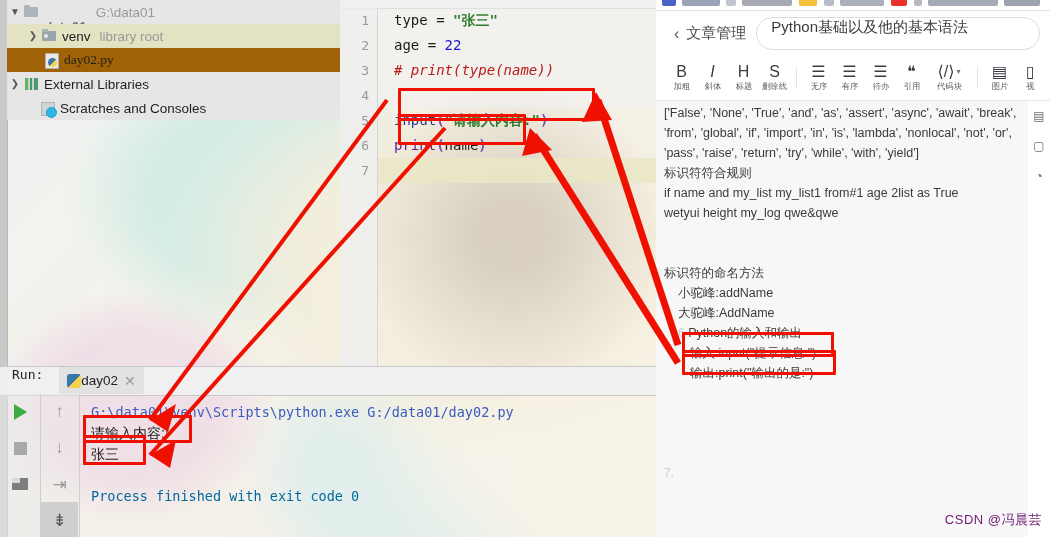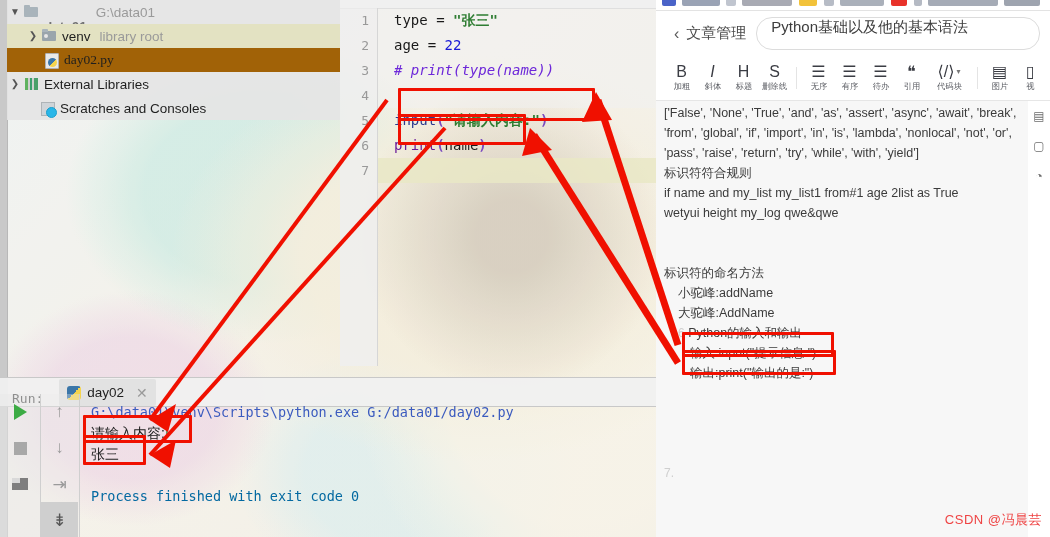--- a/index.html
+++ b/index.html
@@ -56,31 +56,31 @@
   .gutter{position:absolute;left:0;top:8px;width:37px;bottom:0;background:rgba(238,238,238,.85);border-right:1px solid #d6d6d6;}
   .lnum{height:25px;line-height:25px;text-align:right;padding-right:8px;color:#999;
         font-family:"DejaVu Sans Mono","Liberation Mono",monospace;font-size:13px;}
   .code{position:absolute;left:38px;top:8px;right:0;bottom:0;
         font-family:"DejaVu Sans Mono","Liberation Mono",monospace;font-size:14px;}
   .cline{height:25px;line-height:25px;white-space:nowrap;padding-left:16px;color:#1b1b1b;}
   .cline.dim{background:rgba(240,240,240,.55);}
   .cline.hlrow{background:rgba(233,232,198,.85);}
   .k-str{color:#2e7d32;font-weight:700;}
   .k-num{color:#1718d6;}
-  .k-com{color:#6d28d9;font-style:italic;}
+  .k-com{color:#b91c1c;font-style:italic;}
   .k-fn{color:#1a1a1a;}
   .k-par{color:#7b4bbf;font-weight:700;}
   .k-id{color:#6a1b9a;}
   .k-blue{color:#2b3a8f;}
 
   
   .runpanel{position:absolute;left:0;top:366px;width:656px;height:171px;}
-  .runhead{position:absolute;left:0;top:0;width:656px;height:28px;background:rgba(240,240,240,.95);border-top:1px solid #c8c8c8;border-bottom:1px solid #c8c8c8;display:flex;align-items:flex-end;margin-top:11px;}
+  .runhead{position:absolute;left:0;top:0;width:656px;height:28px;background:rgba(240,240,240,.95);border-top:1px solid #c8c8c8;border-bottom:1px solid #c8c8c8;display:flex;align-items:flex-start;}
   .runlbl{font-size:13px;color:#1f1f1f;margin-left:12px;font-family:"DejaVu Sans Mono","Liberation Mono",monospace;}
-  .runtab{margin-left:16px;height:27px;display:flex;align-items:center;padding:0 8px;background:#e2e2e2;border-radius:2px;gap:6px;}
+  .runtab{margin-left:16px;height:27px;display:flex;align-items:center;padding:0 8px;background:#e2e2e2;border-radius:2px;}
   .runtab .pyi{width:14px;height:14px;background:linear-gradient(135deg,#3b76a8 0 50%,#f5d44d 50% 100%);border-radius:3px;}
   .runtab .tl{font-size:13.5px;color:#1f1f1f;}
   .runtab .xx{color:#9a9a9a;font-size:14px;margin-left:6px;}
   .runtools{position:absolute;left:0;top:28px;width:40px;bottom:0;background:rgba(234,234,234,.55);}
   .runtools2{position:absolute;left:40px;top:28px;width:38px;bottom:0;background:rgba(234,234,234,.35);border-left:1px solid #cfcfcf;border-right:1px solid #cfcfcf;}
   .rbtn{width:40px;height:36px;display:flex;align-items:center;justify-content:center;}
   .rbtn2{width:37px;height:36px;display:flex;align-items:center;justify-content:center;color:#9a9a9a;font-size:17px;}
   .rbtn2.act{background:#cfcfcf;color:#555;}
   .playtri{width:0;height:0;border-left:13px solid #3cab44;border-top:8px solid transparent;border-bottom:8px solid transparent;}
   .stopsq{width:13px;height:13px;background:#a8a8a8;}
@@ -114,21 +114,21 @@
   .docarea{position:absolute;left:0;top:101px;width:372px;bottom:0;background:#f7f7f7;border-right:1px solid #e0e0e0;overflow:hidden;}
   .docpad{position:absolute;left:8px;top:2px;right:4px;bottom:0;}
   .dline{font-size:12.5px;line-height:20px;color:#3b3b3b;white-space:nowrap;}
   .dline.cn{font-size:12.5px;color:#3b3b3b;}
   .dindent1{padding-left:14px;}
   .dindent2{padding-left:26px;}
   .dnum{color:#cfcfcf;font-size:12px;}
   .rsidebar{position:absolute;left:372px;top:101px;width:22px;bottom:0;background:#fff;}
   .rsicon{width:22px;height:30px;display:flex;align-items:center;justify-content:center;color:#6d6d6d;font-size:12px;}
 
-  .watermark{position:absolute;right:8px;bottom:8px;font-size:13px;color:#ef4444;letter-spacing:.5px;}
+  .watermark{position:absolute;right:8px;bottom:8px;font-size:13px;color:#701a75;letter-spacing:.5px;}
 
   
   .anno{position:absolute;inset:0;pointer-events:none;}
   .rbox{position:absolute;border:3px solid #f01000;border-radius:1px;}
   svg.arrows{position:absolute;left:0;top:0;width:1050px;height:537px;}
 </style>
 </head>
 <body>
 
 <div id="root">

